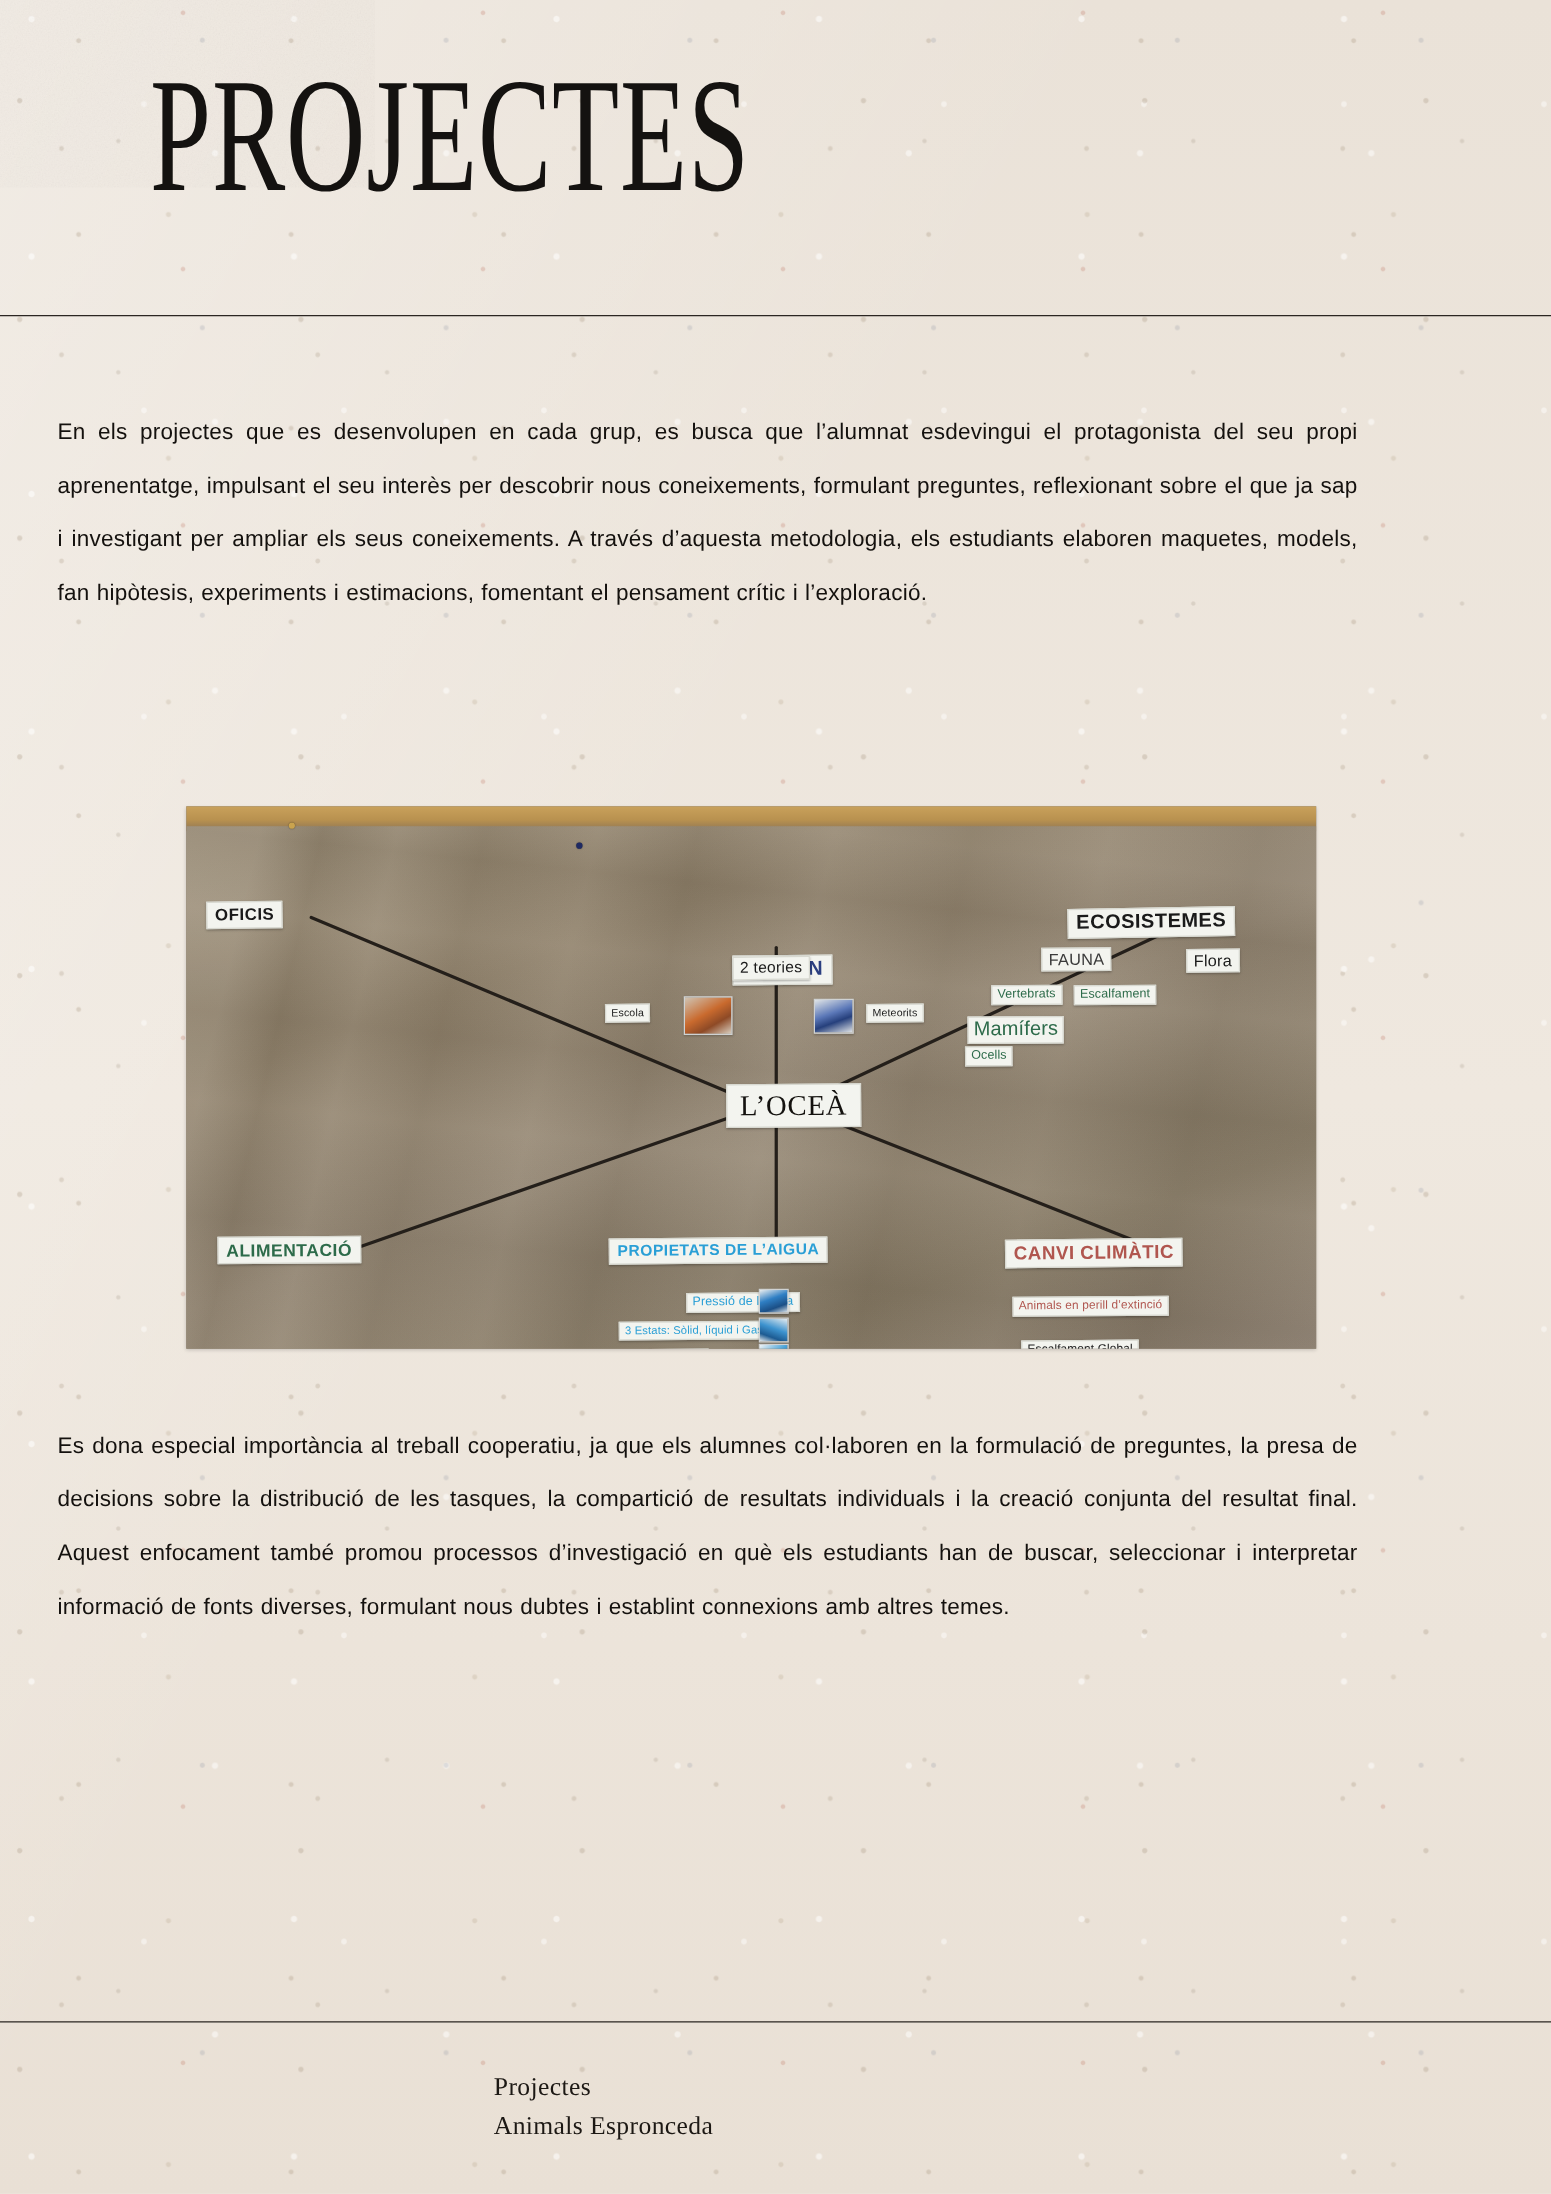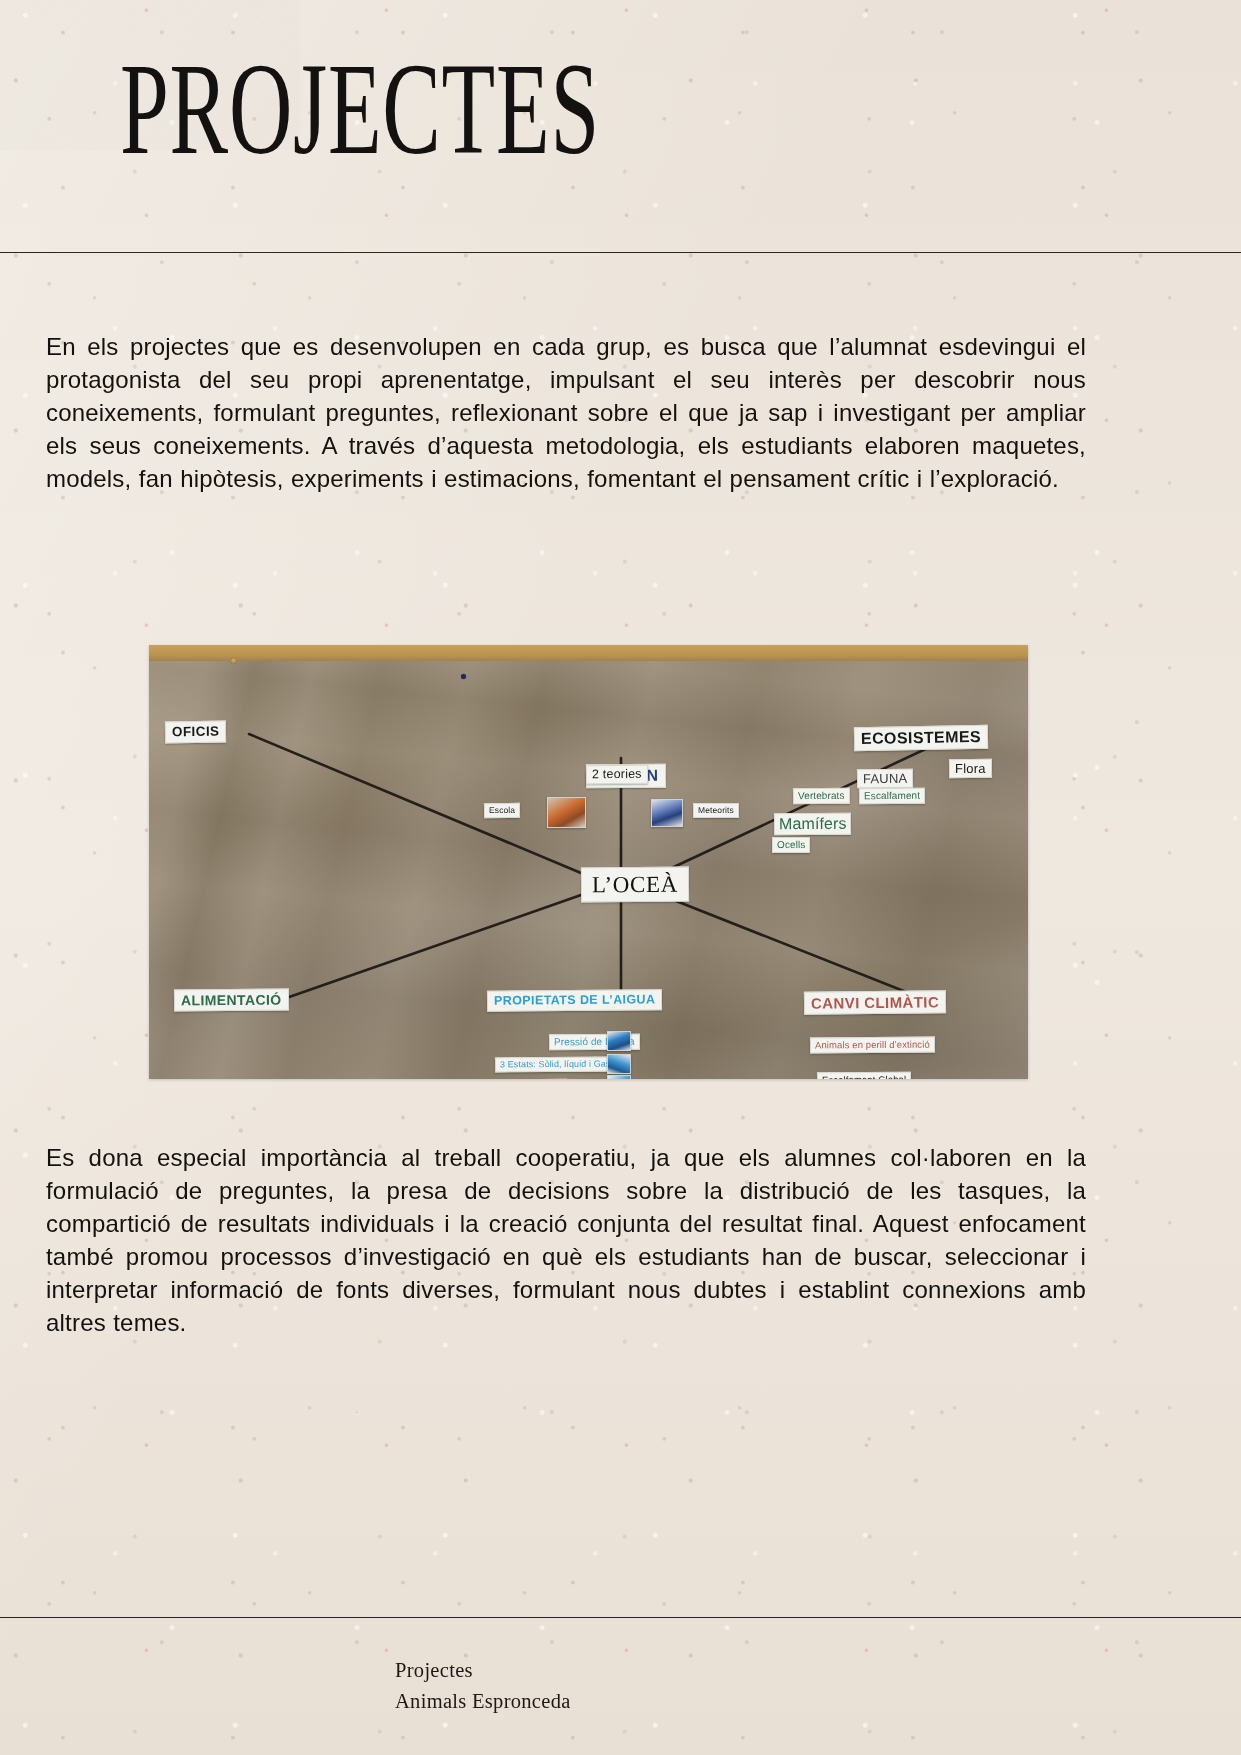--- a/index.html
+++ b/index.html
@@ -58,33 +58,34 @@
   }
   #rule-top{top:252px;}
   #rule-bottom{top:1617px;}
   
   .para{
     position:absolute;
     left:46px;width:1040px;
     text-align:justify;
     color:#14110e;
     font-family:"Liberation Sans", sans-serif;
-    font-size:24px;
-    line-height:33px;
+    font-size:18px;
+    line-height:43px;
     letter-spacing:.2px;
     word-spacing:.5px;
   }
   #para-1{top:306px;}
   #para-2{top:1117px;}
   
   .photo{
     position:absolute;left:149px;top:645px;width:879px;height:434px;
     overflow:hidden;
     background:#8a7f6c;
     box-shadow:0 1px 3px rgba(0,0,0,.18);
+    padding-left:25px;
   }
   .photo .cork{
     position:absolute;left:0;top:0;width:100%;height:20px;
     background:linear-gradient(180deg,#c9a15b 0%, #b8914f 55%, #8d7456 100%);
   }
   .photo .kraft{
     position:absolute;left:0;top:16px;width:100%;height:418px;
     background:
       linear-gradient(103deg, rgba(255,255,255,.10) 0 6%, rgba(0,0,0,.05) 11%, rgba(255,255,255,.07) 17%, rgba(0,0,0,.04) 24%, rgba(255,255,255,.06) 33%, rgba(0,0,0,.05) 41%, rgba(255,255,255,.08) 52%, rgba(0,0,0,.04) 63%, rgba(255,255,255,.05) 74%, rgba(0,0,0,.05) 86%, rgba(255,255,255,.06) 100%),
       linear-gradient(186deg, rgba(255,255,255,.07) 0 9%, rgba(0,0,0,.05) 19%, rgba(255,255,255,.06) 31%, rgba(0,0,0,.05) 47%, rgba(255,255,255,.05) 61%, rgba(0,0,0,.06) 79%, rgba(255,255,255,.04) 100%),
@@ -188,21 +189,21 @@
 
     <div class="note branch ink-blue" style="left:437px;top:80px;font-size:16px;transform:rotate(-0.5deg);margin-top:39px;">ORIGEN</div>
     <div class="note sub ink-dark" style="left:437px;top:120px;font-size:12.5px;transform:rotate(-0.6deg);">2 teories</div>
     <div class="note tiny ink-dark" style="left:335px;top:158px;transform:rotate(-0.5deg);">Escola</div>
     <div class="pic volcano" style="left:398px;top:152px;width:37px;height:29px;"></div>
     <div class="pic meteor" style="left:502px;top:154px;width:30px;height:26px;"></div>
     <div class="note tiny ink-dark" style="left:544px;top:158px;transform:rotate(-0.3deg);">Meteorits</div>
 
     <div class="note branch ink-dark" style="left:705px;top:81px;font-size:16px;transform:rotate(-1deg);">ECOSISTEMES</div>
     <div class="note sub ink-dark" style="left:800px;top:114px;font-size:13px;transform:rotate(-0.4deg);">Flora</div>
-    <div class="note sub ink-grey" style="left:684px;top:124px;font-size:13px;transform:rotate(-0.6deg);margin-left:24px;">FAUNA</div>
+    <div class="note sub ink-grey" style="left:684px;top:113px;font-size:13px;transform:rotate(-0.6deg);">FAUNA</div>
     <div class="note tiny ink-green" style="left:644px;top:143px;font-size:10px;transform:rotate(-0.4deg);">Vertebrats</div>
     <div class="note tiny ink-green" style="left:710px;top:143px;font-size:10px;transform:rotate(-0.4deg);">Escalfament</div>
     <div class="note tiny ink-green" style="left:625px;top:168px;font-size:16px;transform:rotate(-0.3deg);">Mamífers</div>
     <div class="note tiny ink-green" style="left:623px;top:192px;font-size:10px;transform:rotate(-0.3deg);">Ocells</div>
 
     <div class="note main" style="left:432px;top:222px;transform:rotate(-0.4deg);">L’OCEÀ</div>
 
     <div class="note branch ink-green" style="left:25px;top:344px;font-size:14px;transform:rotate(-0.4deg);">ALIMENTACIÓ</div>
 
     <div class="note branch ink-cyan" style="left:338px;top:345px;font-size:12.5px;transform:rotate(-0.5deg);">PROPIETATS DE L’AIGUA</div>

